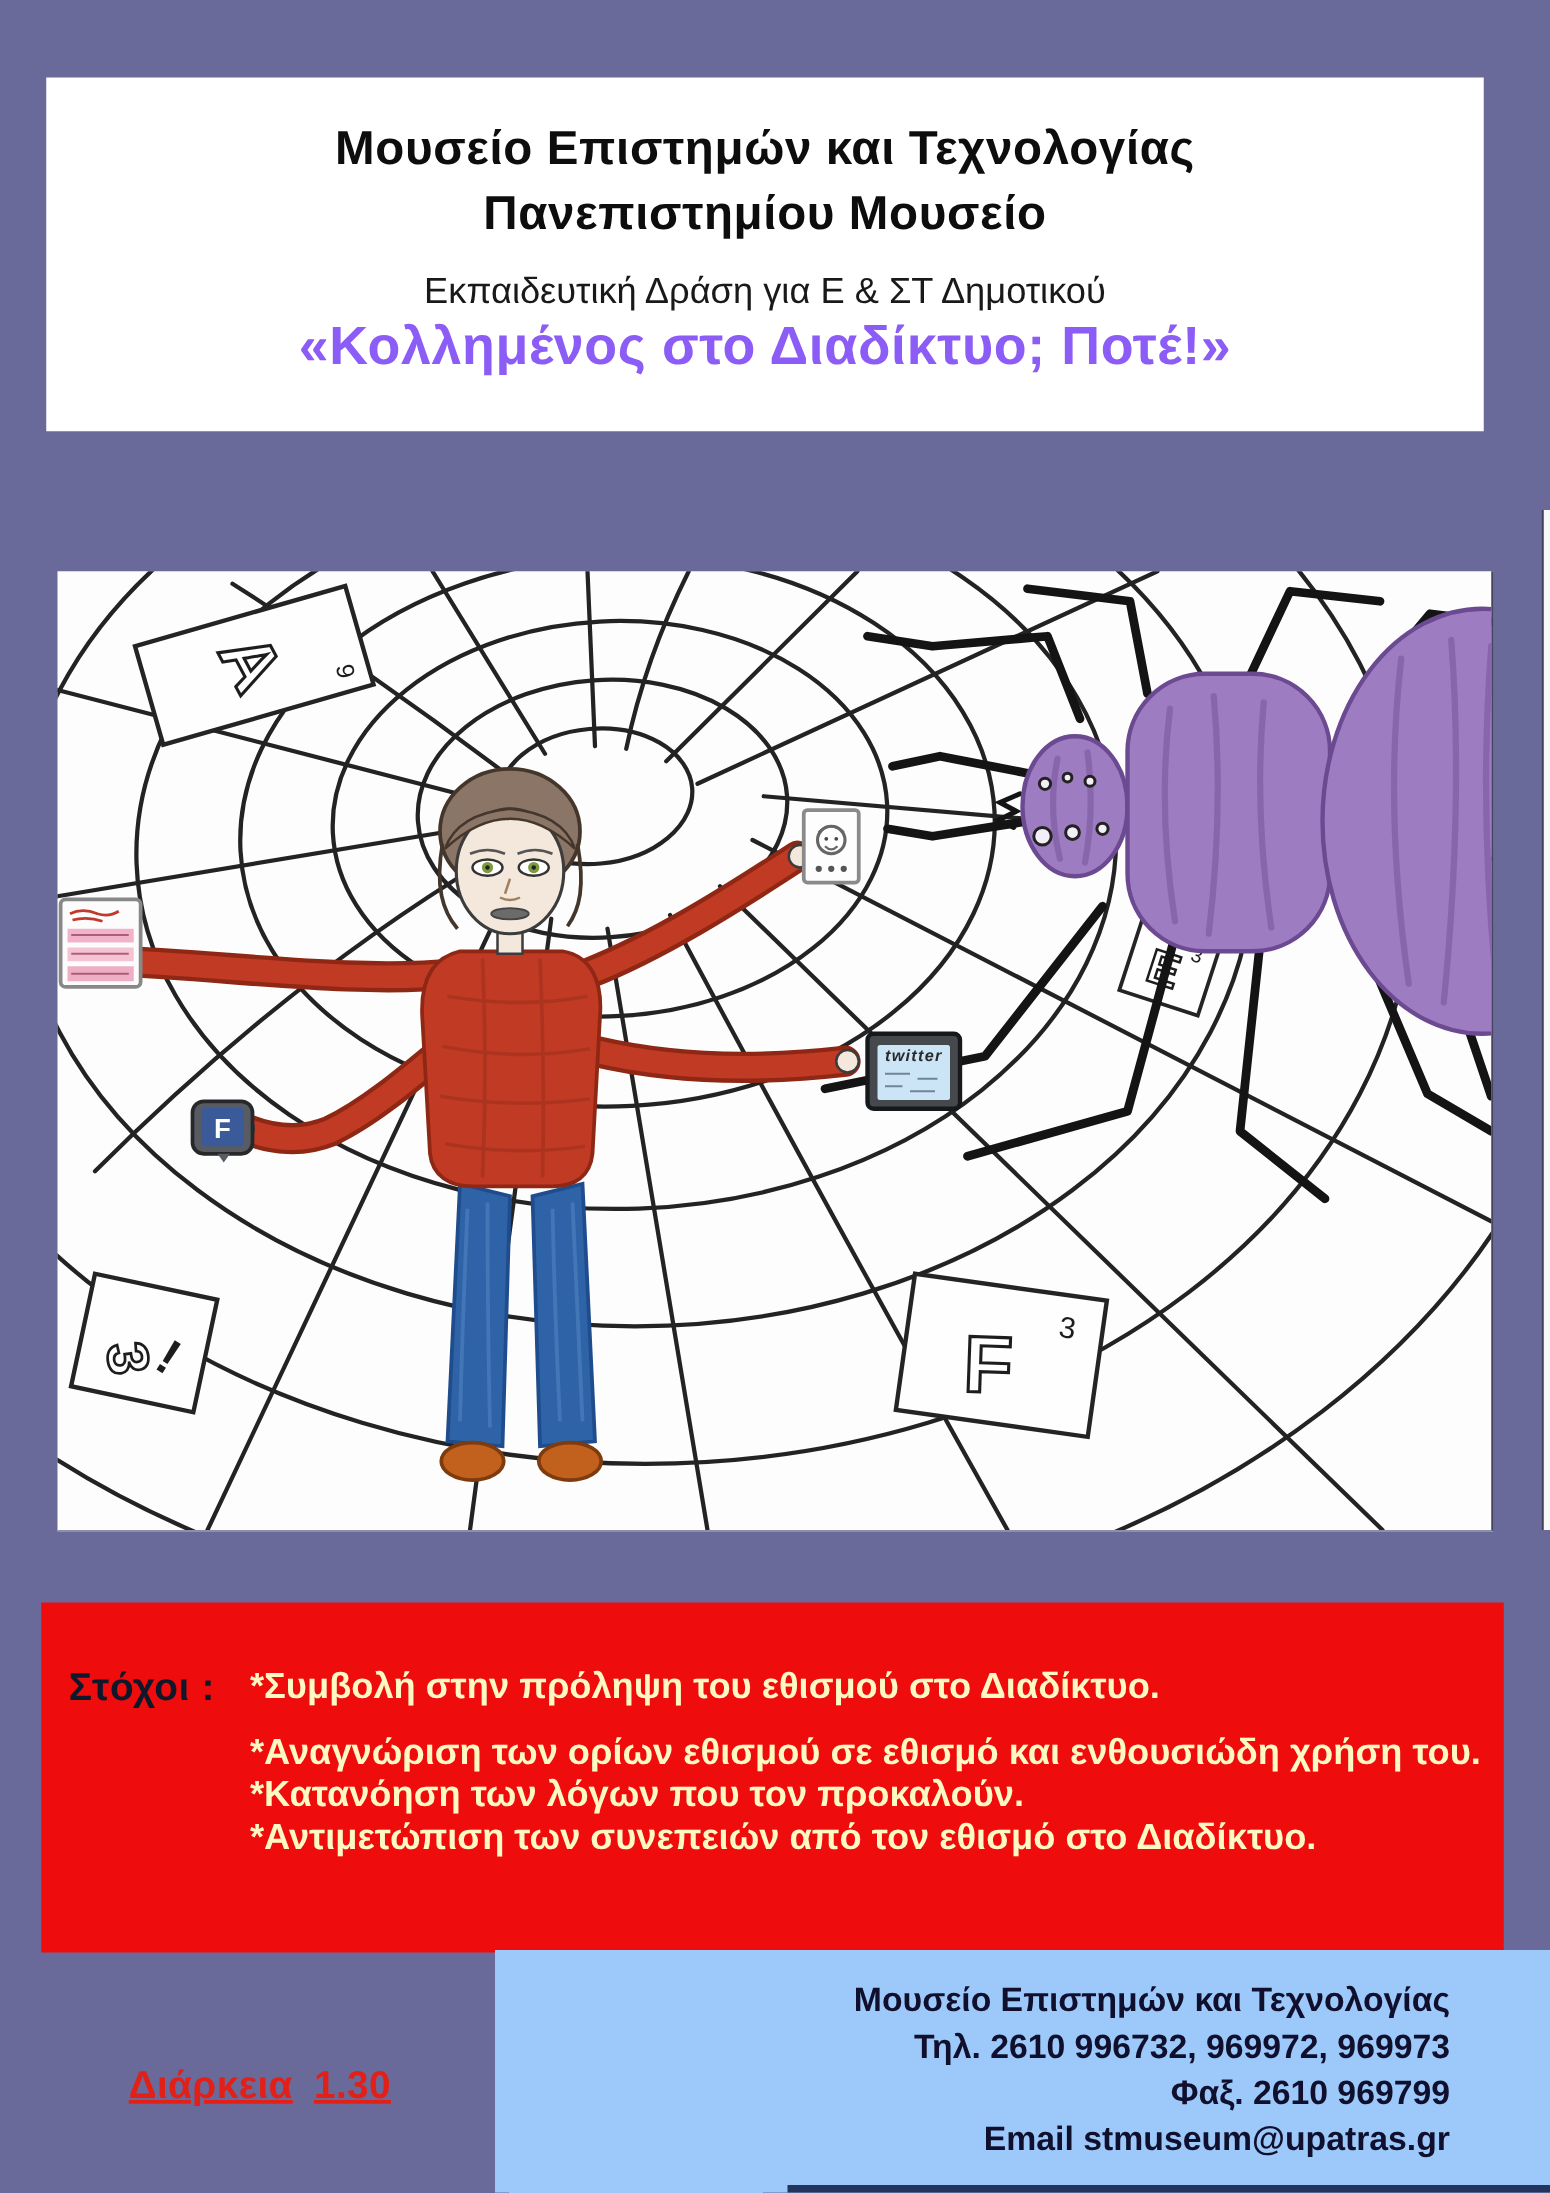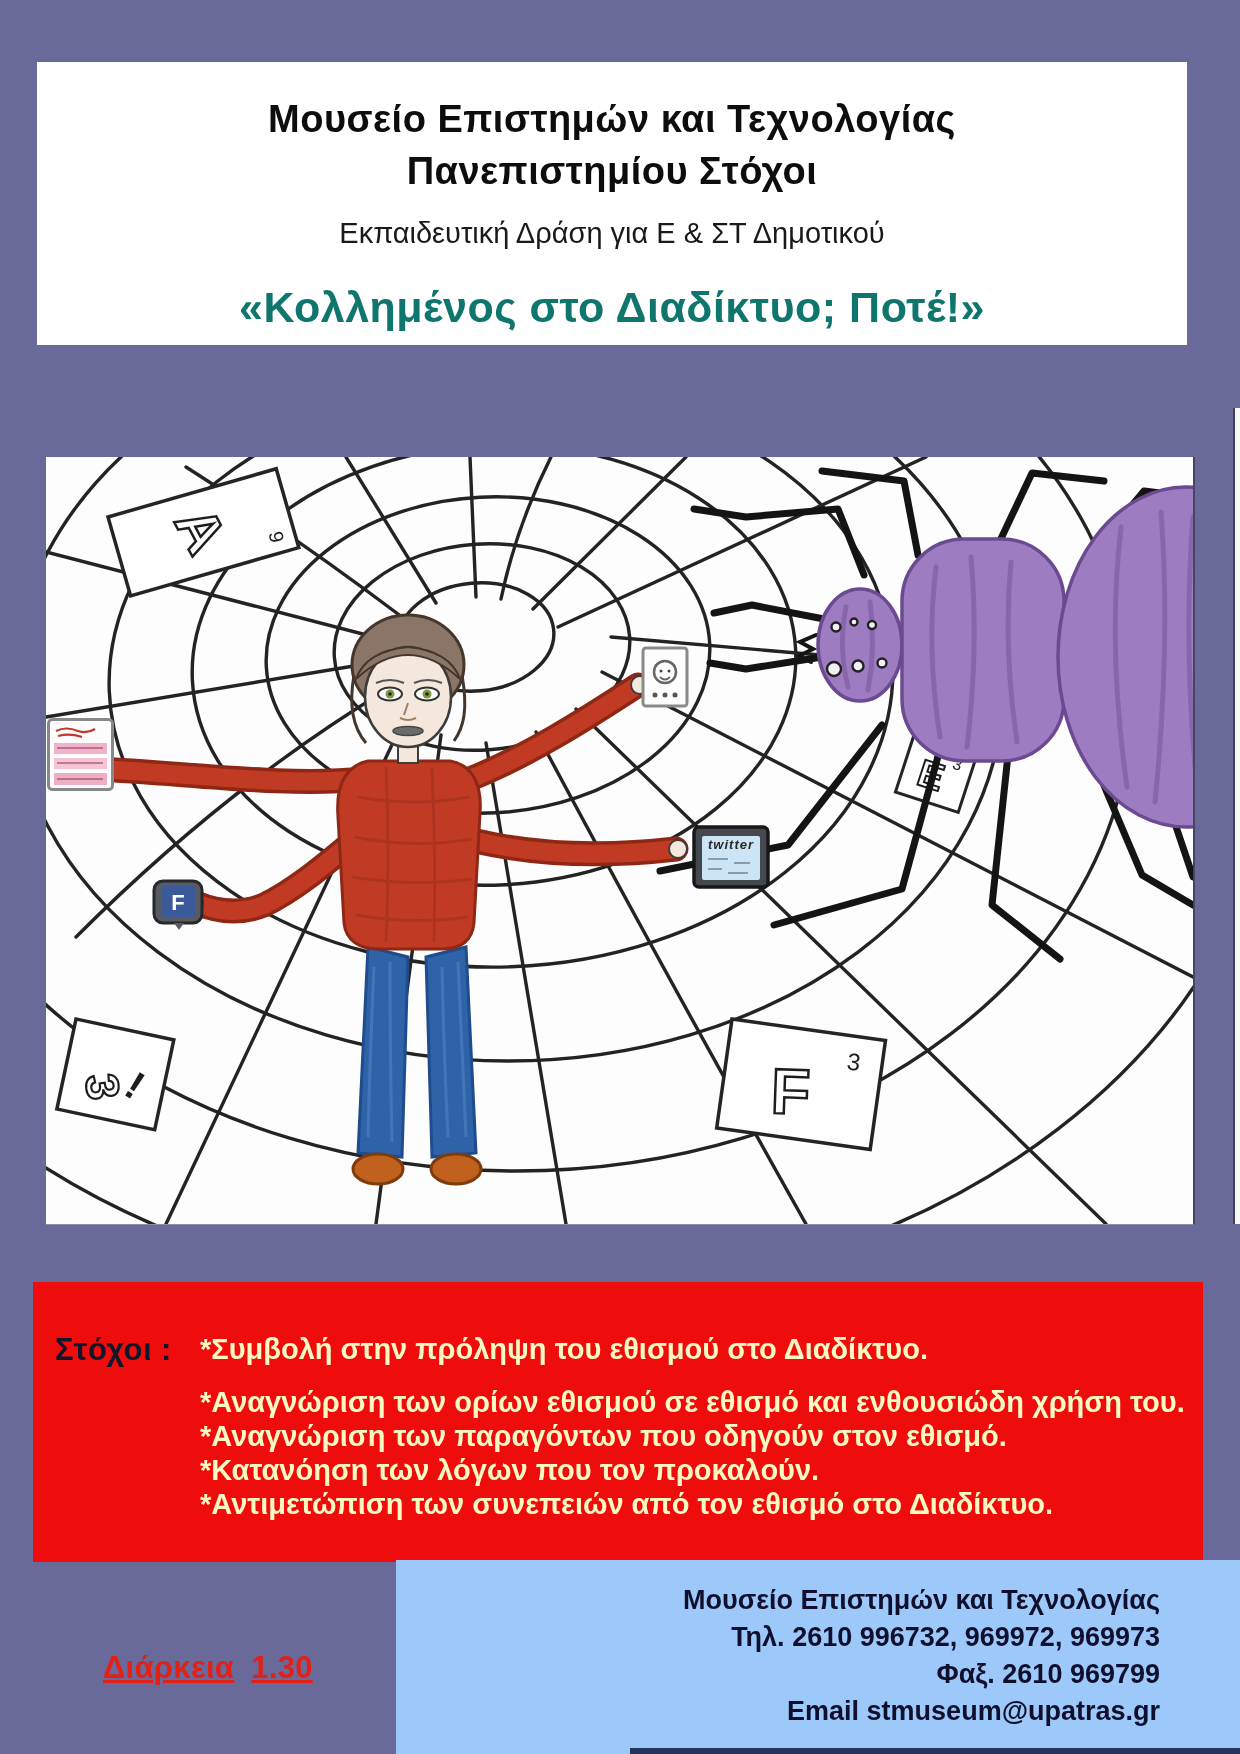--- a/index.html
+++ b/index.html
@@ -12,21 +12,21 @@
   .page{position:absolute;inset:0;width:1240px;height:1754px;background:#6a6a9a;}
 
   
   .header-box{
     position:absolute;left:37px;top:62px;width:1150px;height:283px;
     background:#ffffff;text-align:center;box-sizing:border-box;padding-top:34px;
   }
   .title-line{font-size:38px;font-weight:bold;color:#0d0d0d;line-height:46px;letter-spacing:.5px;}
   .title-line2{margin-top:6px;}
   .subtitle{font-size:29px;color:#191919;margin-top:22px;line-height:34px;}
-  .slogan{font-size:43px;font-weight:bold;color:#0f766e;margin-top:33px;letter-spacing:.5px;}
+  .slogan{font-size:43px;font-weight:bold;color:#8b5cf6;margin-top:3px;letter-spacing:.5px;}
 
   
   .art-box{
     position:absolute;left:46px;top:457px;width:1147px;height:767px;
     background:#fdfdfd;border-right:2px solid #45455f;border-bottom:1px solid #8d8da6;
   }
   .art-box svg{display:block;width:1147px;height:767px;}
 
   .right-sliver{
     position:absolute;left:1233px;top:408px;width:7px;height:816px;
@@ -62,21 +62,21 @@
     position:absolute;left:630px;top:1748px;width:610px;height:6px;background:#24345c;
   }
 </style>
 </head>
 <body>
 
 <div class="page">
 
   <div class="header-box">
     <div class="title-line">Μουσείο Επιστημών και Τεχνολογίας</div>
-    <div class="title-line title-line2">Πανεπιστημίου Στόχοι</div>
+    <div class="title-line title-line2">Πανεπιστημίου Μουσείο</div>
     <div class="subtitle">Εκπαιδευτική Δράση για Ε &amp; ΣΤ Δημοτικού</div>
     <div class="slogan">«Κολλημένος στο Διαδίκτυο; Ποτέ!»</div>
   </div>
 
   <div class="art-box">
     <svg viewBox="0 0 1147 767" xmlns="http://www.w3.org/2000/svg">
 
       <g stroke="#232323" fill="none" stroke-width="3.4" stroke-linecap="round">
         <ellipse cx="430" cy="180" rx="78" ry="54" transform="rotate(-5 430 180)"></ellipse>
         <ellipse cx="436" cy="190" rx="148" ry="103" transform="rotate(-4 436 190)"></ellipse>
@@ -263,21 +263,20 @@
     </svg>
   </div>
 
   <div class="right-sliver"></div>
 
   <div class="objectives-box">
     <div class="obj-label">Στόχοι :</div>
     <div class="obj-items">
       <div class="obj-item first">*Συμβολή στην πρόληψη του εθισμού στο Διαδίκτυο.</div>
       <div class="obj-item">*Αναγνώριση των ορίων εθισμού σε εθισμό και ενθουσιώδη χρήση του.</div>
-      <div class="obj-item">*Αναγνώριση των παραγόντων που οδηγούν στον εθισμό.</div>
       <div class="obj-item">*Κατανόηση των λόγων που τον προκαλούν.</div>
       <div class="obj-item">*Αντιμετώπιση των συνεπειών από τον εθισμό στο Διαδίκτυο.</div>
     </div>
   </div>
 
   <div class="duration">
     <span>Διάρκεια</span>
     <span>1.30</span>
   </div>
 

